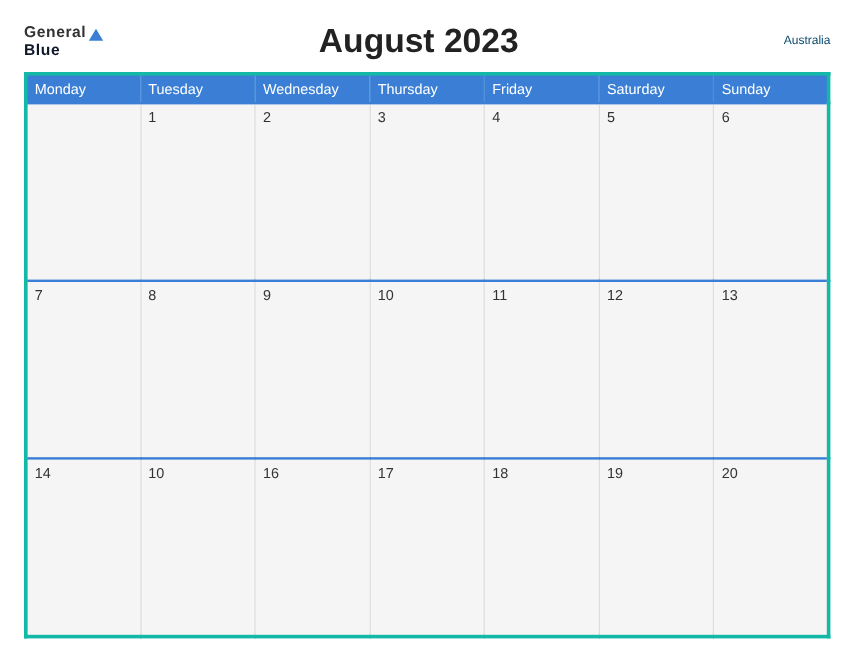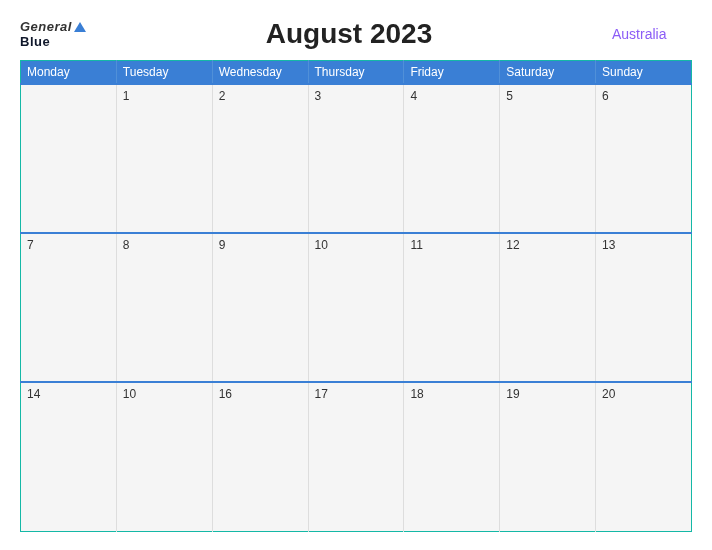--- a/index.html
+++ b/index.html
@@ -46,38 +46,38 @@
       width: 0;
       height: 0;
       border-left: 6px solid transparent;
       border-right: 6px solid transparent;
       border-bottom: 10px solid #3a7fd5;
       margin-left: 2px;
       vertical-align: middle;
     }
     .logo-row {
       display: flex;
-      align-items: center;
-      font-style: italic;
+      align-items: flex-end;
     }
     .title {
       font-size: 28px;
       font-weight: bold;
       color: #222;
       text-align: center;
       flex: 1;
     }
     .country {
-      font-size: 14px;
-      color: #8b5cf6;
+      font-size: 10px;
+      color: #0c4a6e;
       min-width: 80px;
+      text-align: right;
     }
     .calendar {
       flex: 1;
-      border: 1px solid #14b8a6;
+      border: 3px solid #14b8a6;
       border-collapse: collapse;
       width: 100%;
       table-layout: fixed;
     }
     .calendar thead tr {
       background-color: #3a7fd5;
     }
     .calendar thead th {
       color: #fff;
       font-size: 12px;

